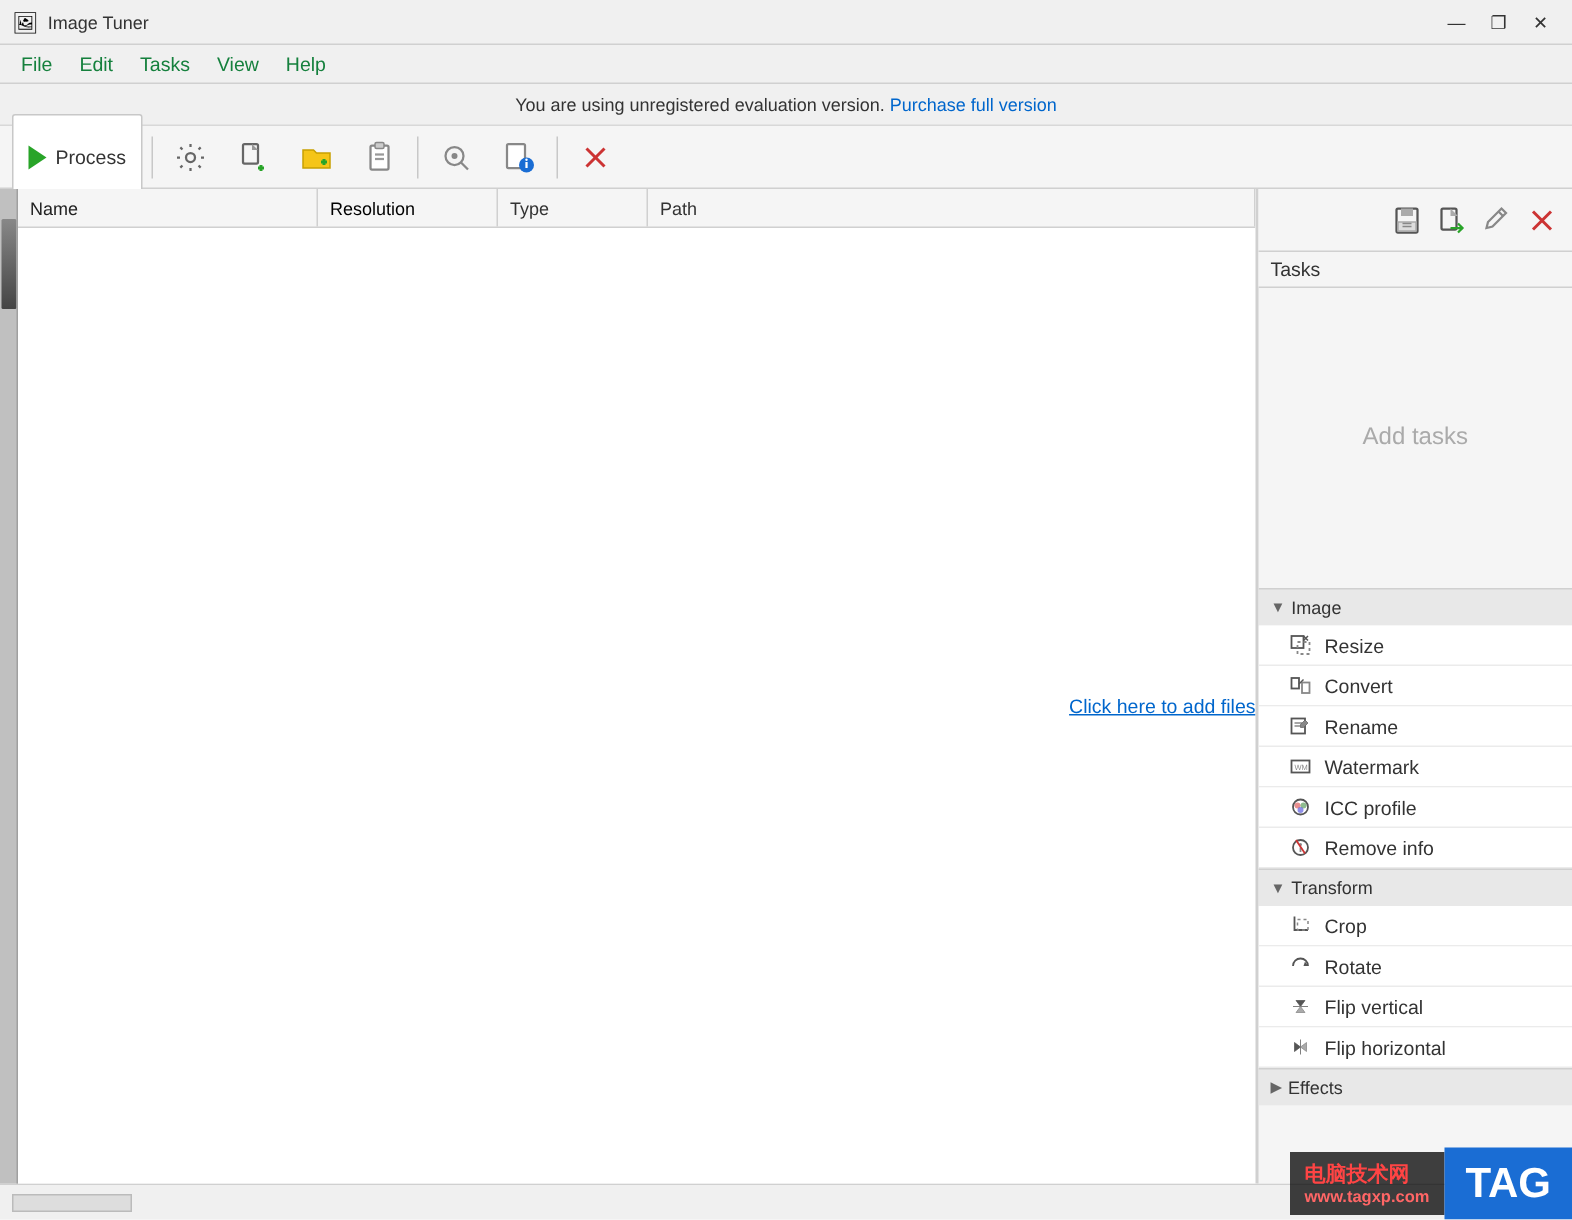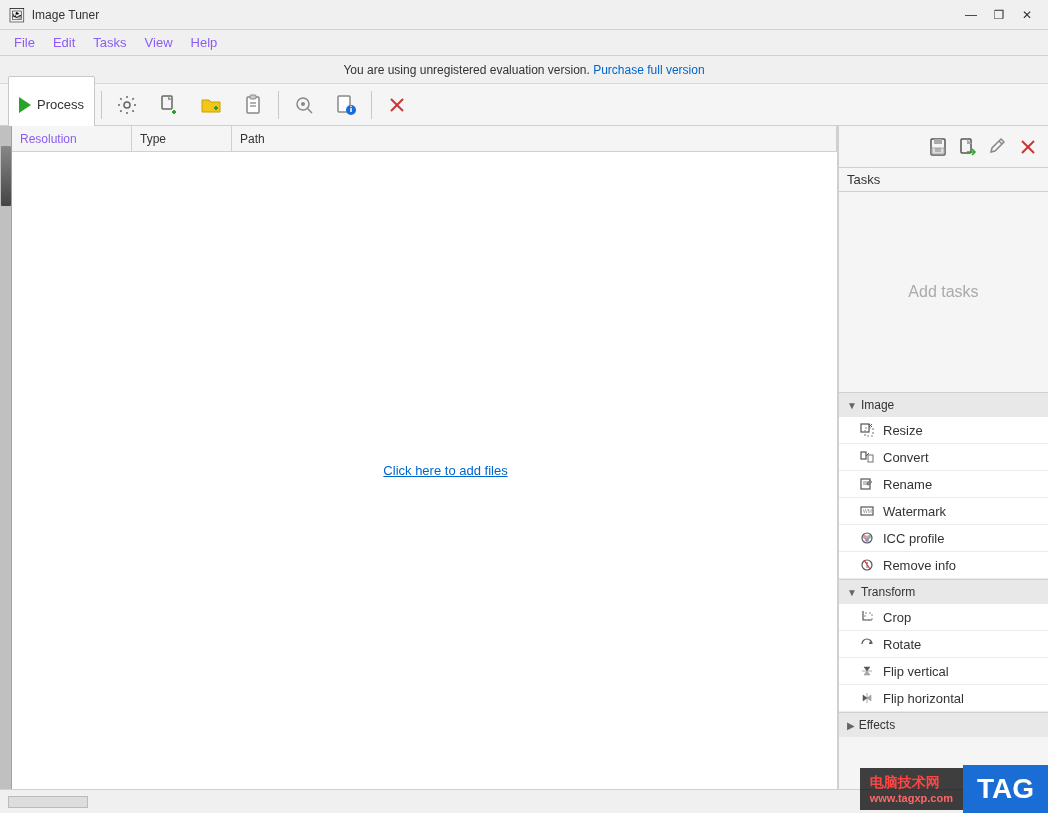--- a/index.html
+++ b/index.html
@@ -19,21 +19,21 @@
       display: flex; align-items: center; justify-content: center; font-size: 12px; color: #333;
     }
 
     
     .menu-bar {
       display: flex; align-items: center; gap: 2px;
       background: #f0f0f0; height: 26px; padding: 0 6px;
       border-bottom: 1px solid #d0d0d0;
     }
     .menu-item {
-      padding: 2px 8px; cursor: pointer; font-size: 13px; color: #8b5cf6;
+      padding: 2px 8px; cursor: pointer; font-size: 13px; color: #15803d;
       border-radius: 2px;
     }
 
     
     .notification-bar {
       background: #f0f0f0; height: 28px; display: flex; align-items: center;
       justify-content: center; font-size: 12px; color: #333;
       border-bottom: 1px solid #d8d8d8;
     }
     .notification-bar a { color: #0066cc; text-decoration: none; }
@@ -81,21 +81,21 @@
       padding: 0 8px; font-size: 12px; color: #333; font-weight: 500;
       border-right: 1px solid #d0d0d0; height: 100%; display: flex; align-items: center;
     }
     .col-name { width: 200px; color: #222; }
     .col-resolution { width: 120px; color: #cc6600; }
     .col-type { width: 100px; color: #333; }
     .col-path { flex: 1; color: #333; }
 
     
     .file-area {
-      flex: 1; display: flex; align-items: center; justify-content: center;
+      flex: 1; display: flex; align-items: center; justify-content: flex-end;
       color: #0066cc; cursor: pointer; font-size: 13px; margin-left: 42px;
     }
 
     
     .tasks-panel {
       width: 210px; background: #f5f5f5; display: flex; flex-direction: column;
       border-left: 1px solid #d0d0d0;
     }
 
     
@@ -266,21 +266,22 @@
 <div class="main-layout" style="display:flex; height: calc(813px - 30px - 26px - 28px - 42px - 24px);">
 
   <div style="width: 12px; background: #c0c0c0; border-right: 1px solid #a0a0a0; display:flex; flex-direction:column; align-items:center; overflow:hidden; position:relative;">
     <div style="width:10px; height:60px; background: linear-gradient(180deg, #888 0%, #666 50%, #444 100%); margin-top:20px; border-radius:1px;"></div>
     <div style="position:absolute; left:0; top:50%; transform:translateY(-50%) rotate(-90deg); white-space:nowrap; font-size:8px; color:#666; transform-origin:center center;"></div>
   </div>
 
   <div class="file-panel" style="flex:1;">
 
     <div class="column-headers">
-      <div class="col-header col-resolution" style="color:#8b5cf6;">Resolution</div>
+      <div class="col-header col-name">Name</div>
+      <div class="col-header col-resolution" style="color:#000000;">Resolution</div>
       <div class="col-header col-type">Type</div>
       <div class="col-header col-path">Path</div>
     </div>
 
     <div class="file-area">
       <span style="color:#0066cc; text-decoration:underline;">Click here to add files</span>
     </div>
   </div>
 
   <div class="tasks-panel">

